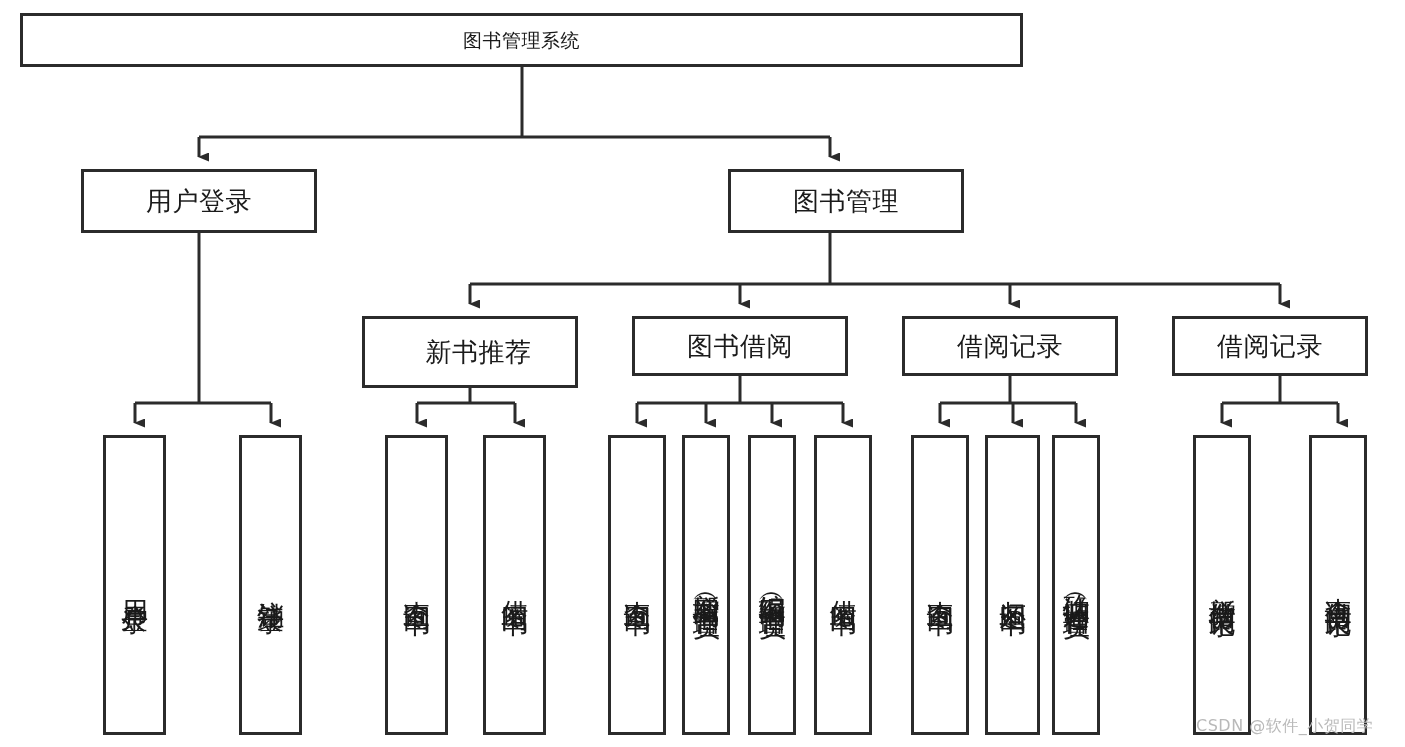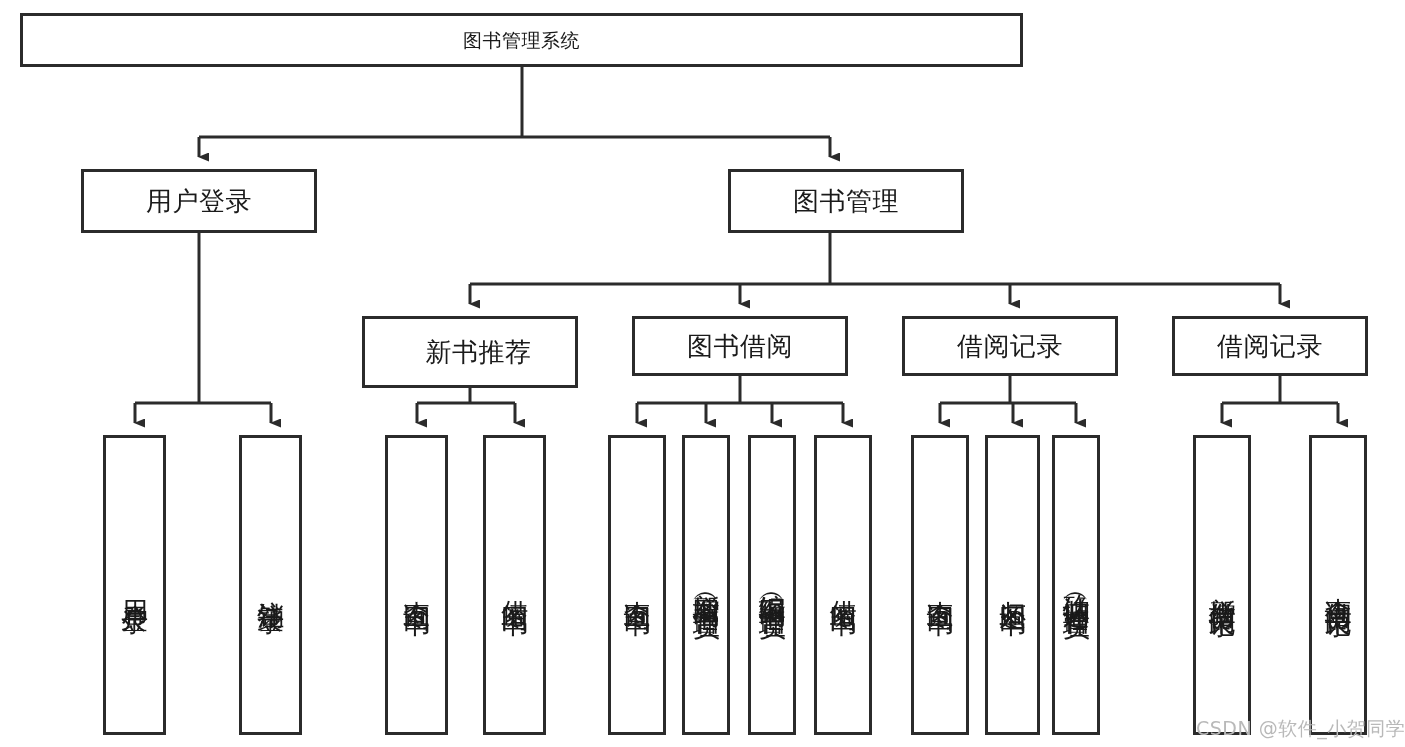--- a/index.html
+++ b/index.html
@@ -58,21 +58,21 @@
     writing-mode: vertical-rl;
     text-orientation: upright;
     font-size: 27px;
     line-height: 1.28;
     letter-spacing: 3px;
     max-height: 100%;
   }
   .watermark {
     position: absolute;
     color: #b9b9b9;
-    font-size: 19px;
+    font-size: 16px;
     letter-spacing: 0.5px;
     white-space: nowrap;
     user-select: none;
   }
 </style>
 </head>
 <body>
 
 <div id="diagram-root">
 

